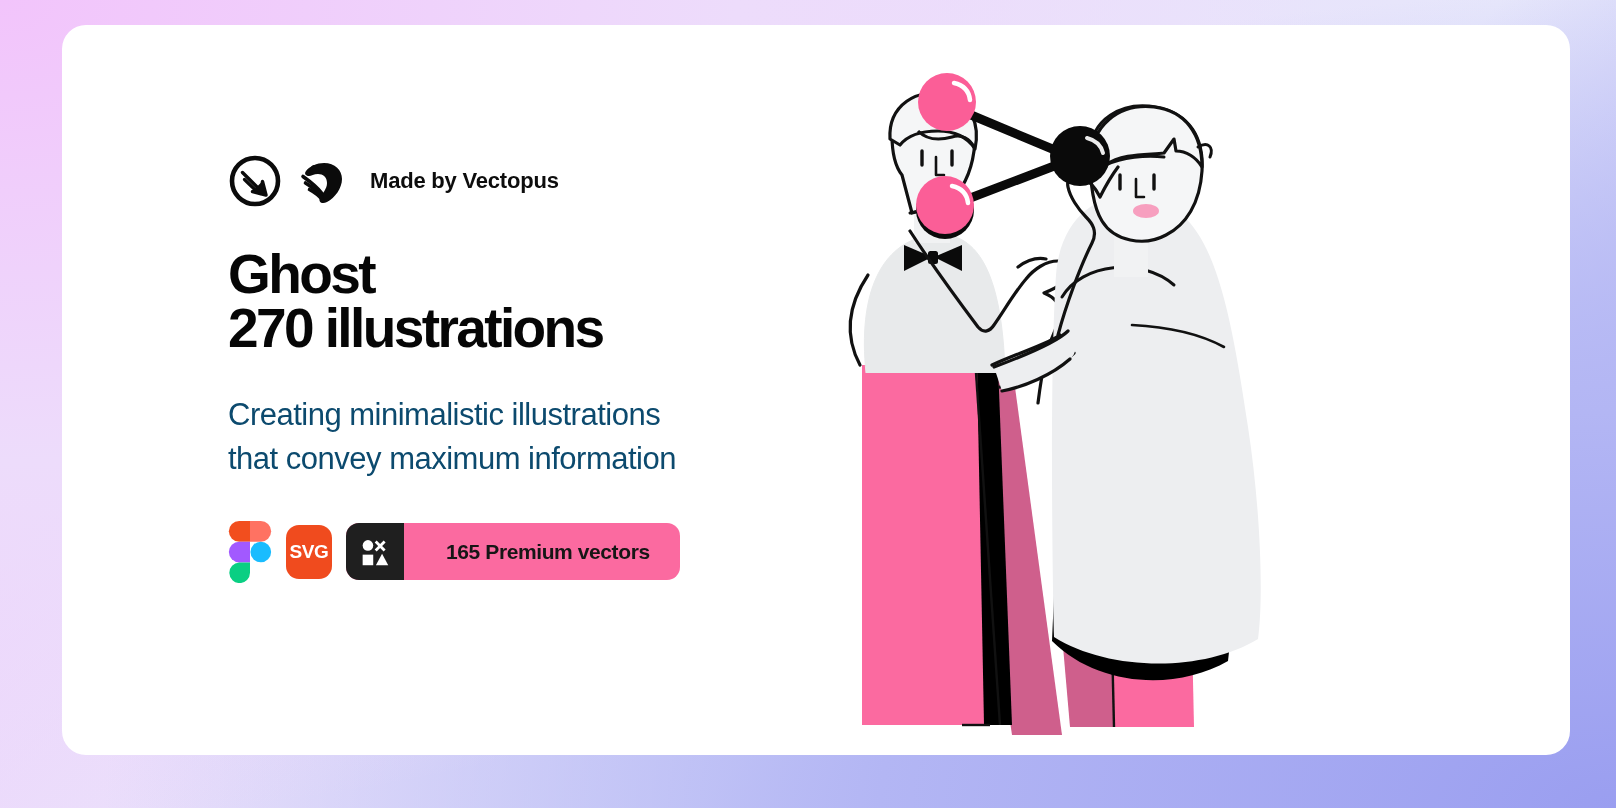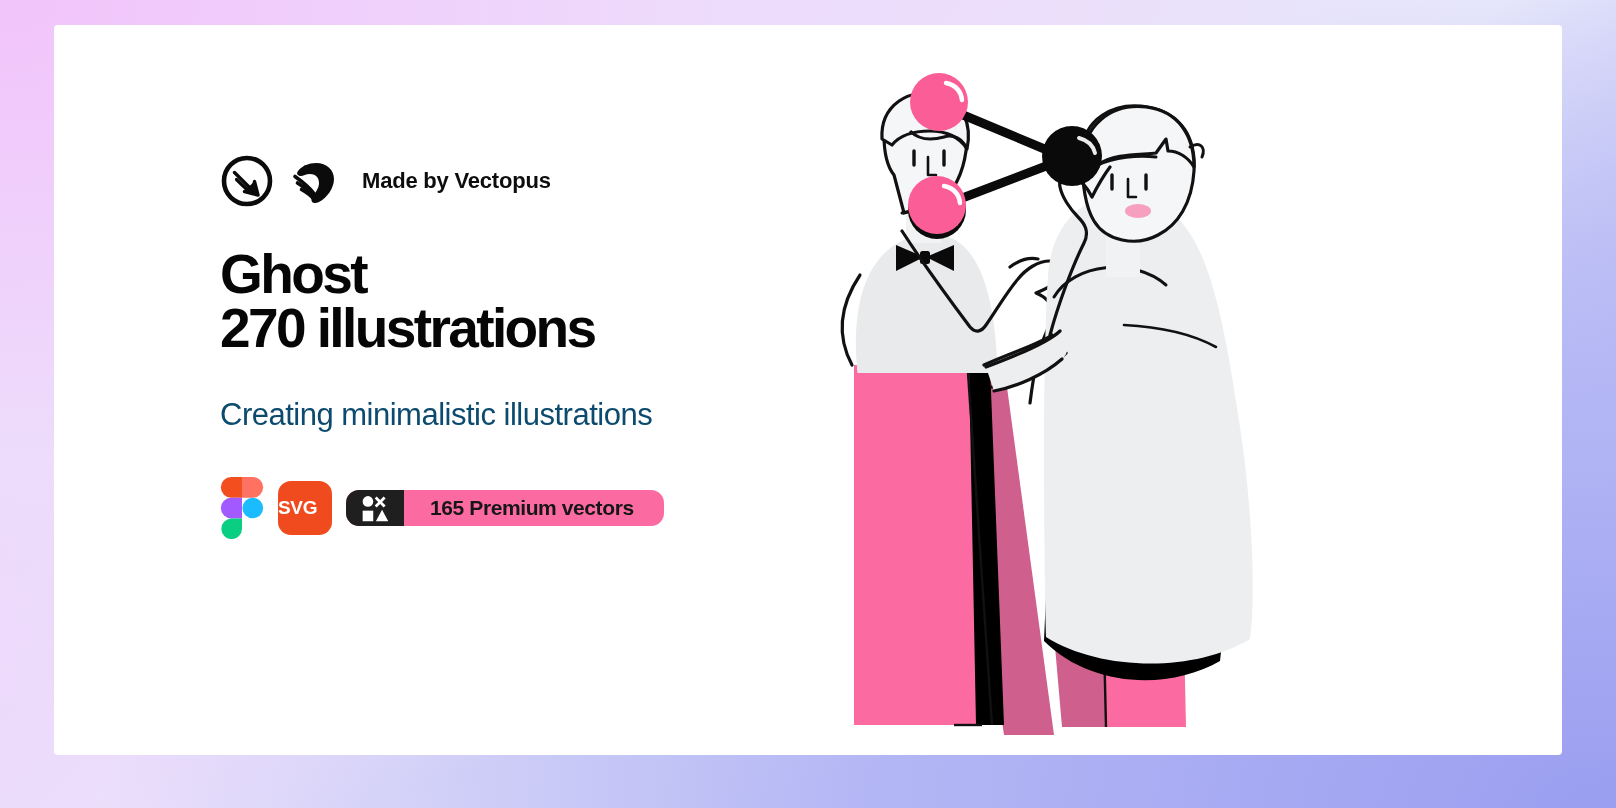--- a/index.html
+++ b/index.html
@@ -23,26 +23,26 @@
     background:
       radial-gradient(120% 150% at 0% 0%,   #f2c4fb 0%, #eddcfb 38%, rgba(237,220,251,0) 68%),
       radial-gradient(130% 140% at 100% 100%, #9a9ef0 0%, #b3b6f4 35%, rgba(179,182,244,0) 72%),
       linear-gradient(135deg, #f0c8fc 0%, #eae2fb 45%, #e6e6fb 62%, #a2a6f1 100%);
     box-sizing: border-box;
   }
 
   
   .card {
     position: absolute;
-    left: 54px;
+    left: 62px;
     top: 25px;
     width: 1508px;
     height: 730px;
     background: #ffffff;
-    border-radius: 4px;
+    border-radius: 24px;
     overflow: hidden;
   }
 
   
   .left-col {
     position: absolute;
     left: 166px;
     top: 128px;
     width: 600px;
   }
@@ -88,39 +88,41 @@
   .badges {
     margin-top: 40px;
     display: flex;
     align-items: center;
     gap: 14px;
   }
 
   .figma-badge { width: 44px; height: 62px; display:block; }
 
   .svg-badge {
-    width: 54px;
+    width: 46px;
     height: 54px;
     border-radius: 13px;
     background: #f04b1e;
     display: flex;
     align-items: center;
+    justify-content: center;
     color: #ffffff;
     font-size: 19px;
     font-weight: 700;
     letter-spacing: -0.3px;
   }
 
   .vector-pill {
     display: flex;
     align-items: stretch;
-    height: 36px;
+    height: 57px;
     border-radius: 13px;
     overflow: hidden;
     background: #fb6aa0;
+    gap: 16px;
   }
   .vector-pill-icon {
     width: 58px;
     background: #1f1f1f;
     display: flex;
     align-items: center;
     justify-content: center;
     flex: 0 0 auto;
   }
   .vector-pill-label {
@@ -179,20 +181,21 @@
         <span class="brand-text">Made by Vectopus</span>
       </div>
 
       <h1 class="headline">
         <span class="line1">Ghost</span>
         <span class="line2">270 illustrations</span>
       </h1>
 
       <p class="subhead">
         <span>Creating minimalistic illustrations</span>
+        <span>that convey maximum information</span>
       </p>
 
       <div class="badges">
 
         <span class="figma-badge">
           <svg viewBox="0 0 44 62" xmlns="http://www.w3.org/2000/svg">
             <path d="M11.2 0 H22 V20.7 H11.2 A10.35 10.35 0 0 1 11.2 0 Z" fill="#f24e1e"></path>
             <path d="M22 0 H32.8 A10.35 10.35 0 0 1 32.8 20.7 H22 Z" fill="#ff7262"></path>
             <path d="M11.2 20.7 H22 V41.4 H11.2 A10.35 10.35 0 0 1 11.2 20.7 Z" fill="#a259ff"></path>
             <circle cx="32.8" cy="31" r="10.35" fill="#1abcfe"></circle>

